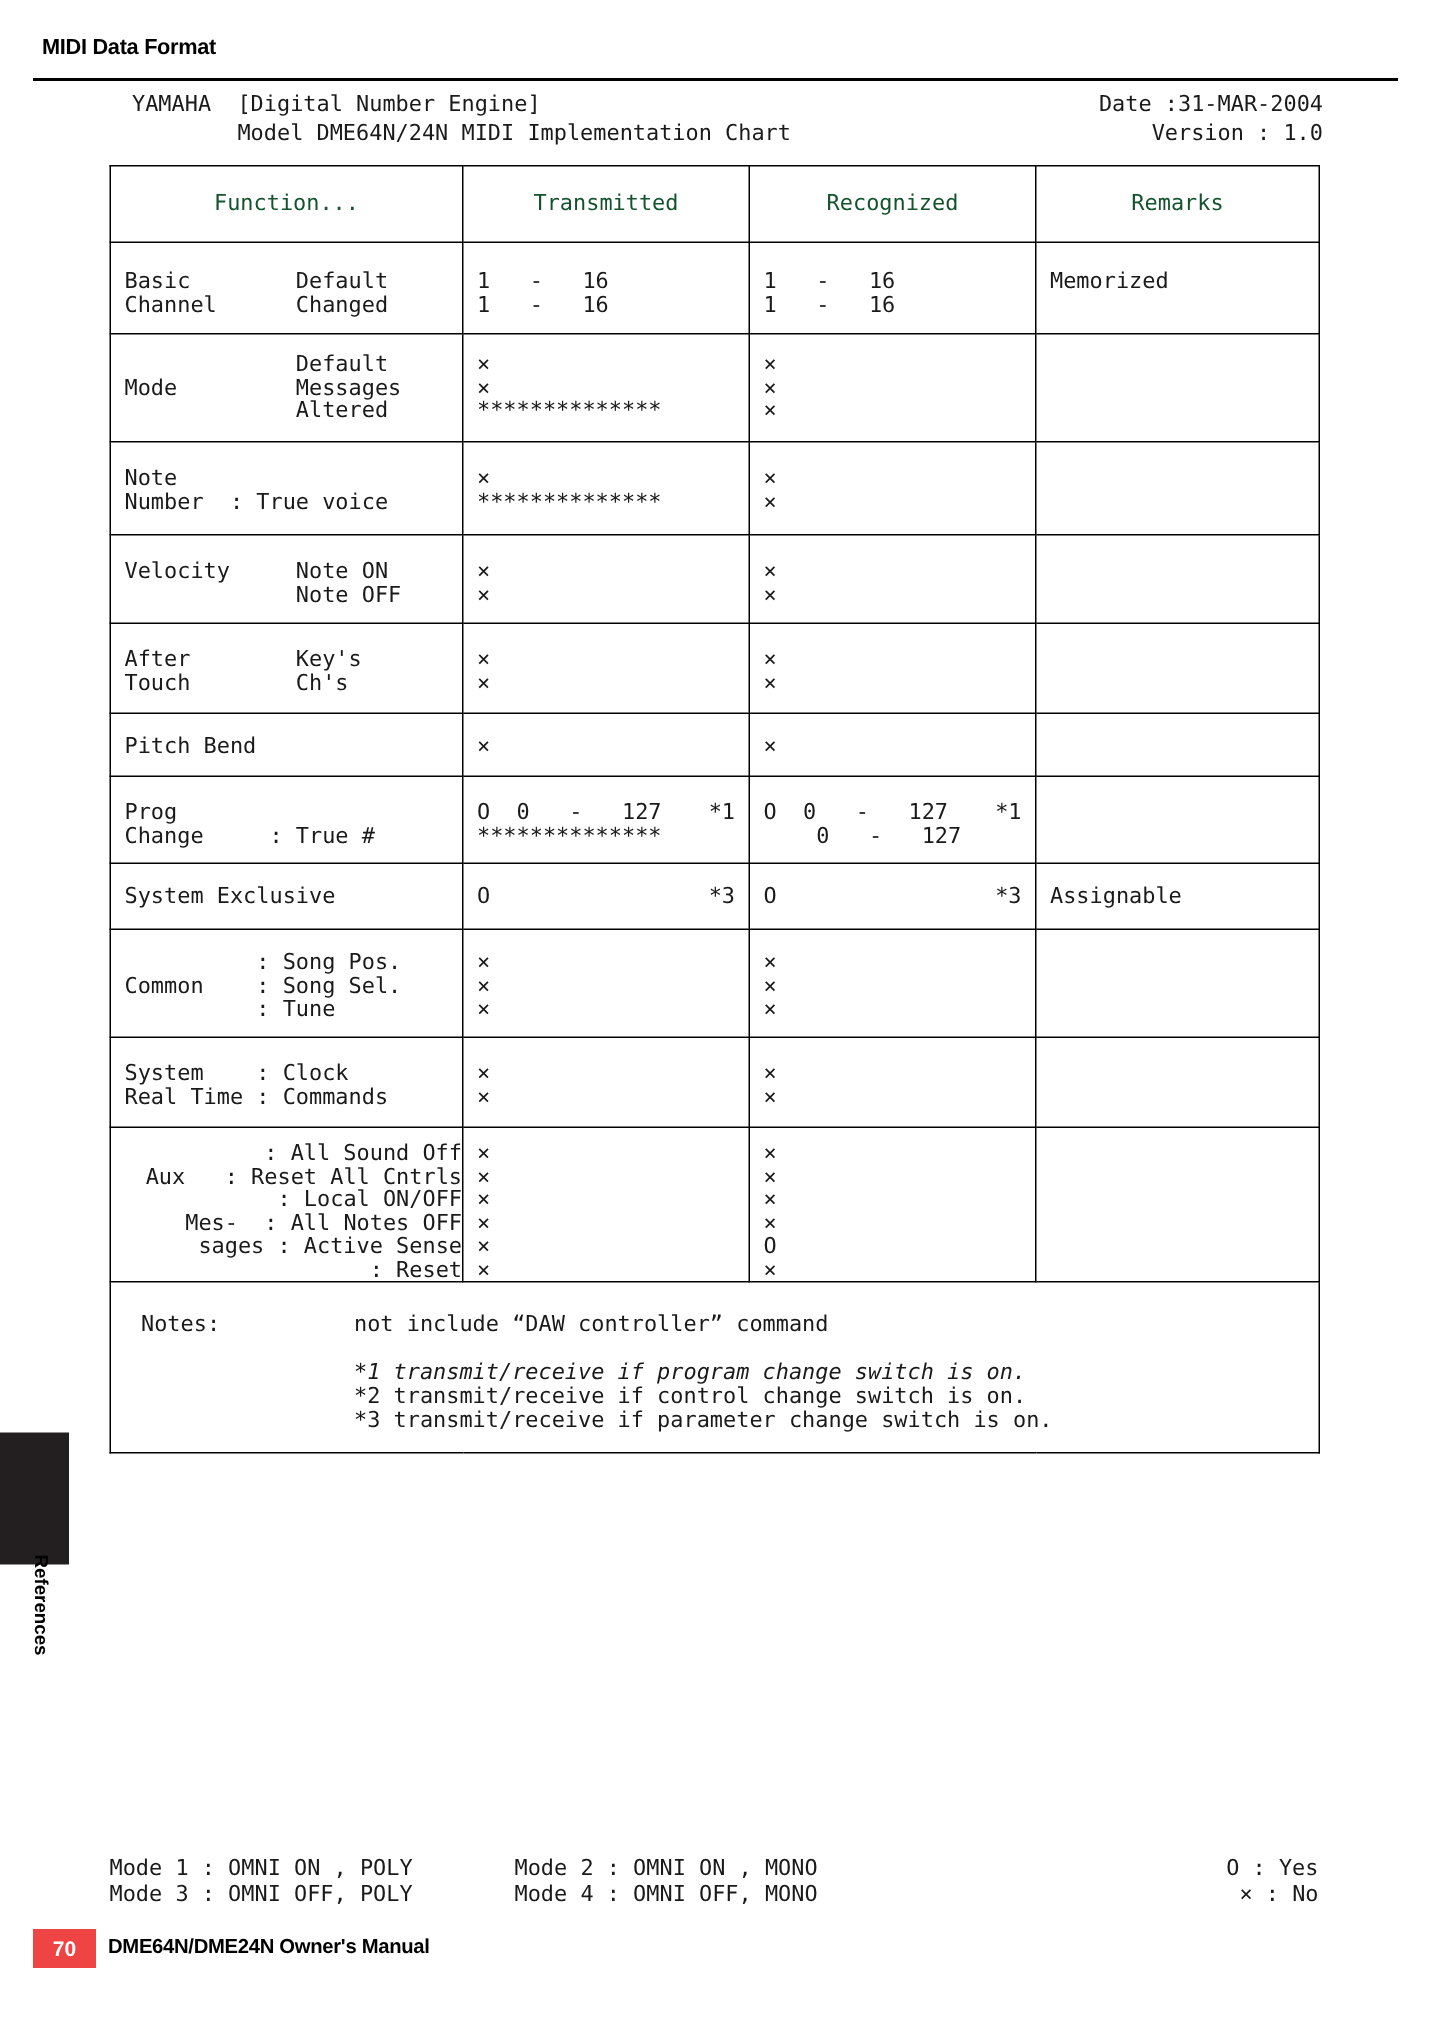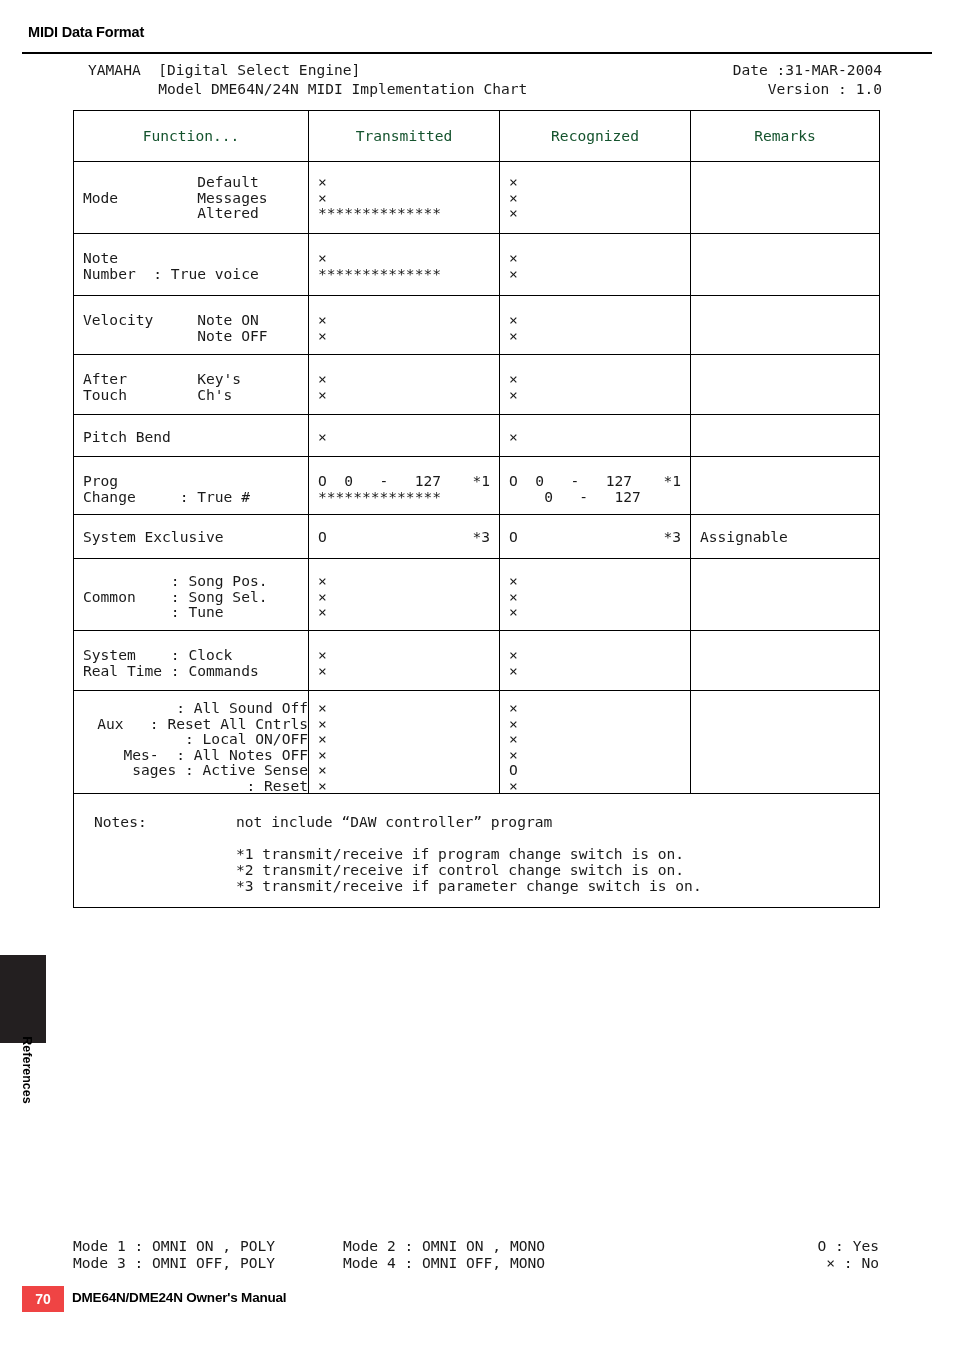--- a/index.html
+++ b/index.html
@@ -178,21 +178,21 @@
 <body>
 
 <div class="running-head">MIDI Data Format</div>
 <div class="head-rule"></div>
 
 <div class="side-tab-block"></div>
 <div class="side-tab-label">References</div>
 
 <div class="chart-head">
   <div class="line">
-    <span class="mono left">YAMAHA  [Digital Select Engine]</span>
+    <span class="mono left">YAMAHA  [Digital Number Engine]</span>
     <span class="mono right">Date :31-MAR-2004</span>
   </div>
   <div class="line">
     <span class="mono left">        Model DME64N/24N MIDI Implementation Chart</span>
     <span class="mono right">Version : 1.0</span>
   </div>
 </div>
 
 <table class="chart-table">
   <colgroup>
@@ -211,20 +211,37 @@
       <div class="hdr-cell pt-c">Transmitted</div>
     </td>
     <td>
       <div class="hdr-cell pt-c">Recognized</div>
     </td>
     <td>
       <div class="hdr-cell pt-c">Remarks</div>
     </td>
   </tr>
 
+  <tr>
+    <td style="height:60px;">
+          <div class="cell cell-pad-l pt-a">Basic        Default
+Channel      Changed</div>
+        </td>
+    <td>
+          <div class="cell cell-pad-l pt-a">1   -   16
+1   -   16</div>
+        </td>
+    <td>
+          <div class="cell cell-pad-l pt-a">1   -   16
+1   -   16</div>
+        </td>
+    <td>
+          <div class="cell cell-pad-l pt-a">Memorized</div>
+        </td>
+  </tr>
 
   <tr>
     <td style="height:71px;">
           <div class="cell cell-pad-l pt-b">             Default
 Mode         Messages
              Altered</div>
         </td>
     <td>
           <div class="cell cell-pad-l pt-b">×
 ×
@@ -423,22 +440,22 @@
         </td>
     <td>
           <div class="cell cell-pad-l pt-d"></div>
         </td>
   </tr>
 
   <tr>
     <td colspan="4" style="height:113px;">
       <div style="position:relative; height:113px;">
         <div class="cell" style="position:absolute; left:20px; top:20px;">Notes:</div>
-        <div class="cell" style="position:absolute; left:162px; top:20px;">not include “DAW controller” program</div>
-        <div class="cell" style="position:absolute; left:162px; top:52px;">*1 transmit/receive if program change switch is on.</div>
+        <div class="cell" style="position:absolute; left:162px; top:20px;">not include “DAW controller” command</div>
+        <div class="cell" style="position:absolute; left:162px; top:52px;font-style:italic;">*1 transmit/receive if program change switch is on.</div>
         <div class="cell" style="position:absolute; left:162px; top:68px;">*2 transmit/receive if control change switch is on.</div>
         <div class="cell" style="position:absolute; left:162px; top:84px;">*3 transmit/receive if parameter change switch is on.</div>
       </div>
     </td>
   </tr>
 </tbody>
   </table>
 
 <div class="legend">
   <div class="lrow">

